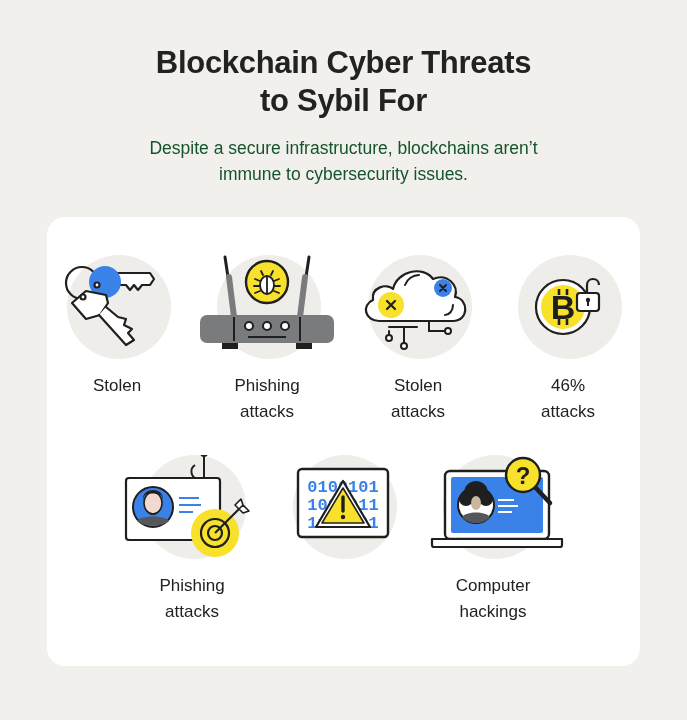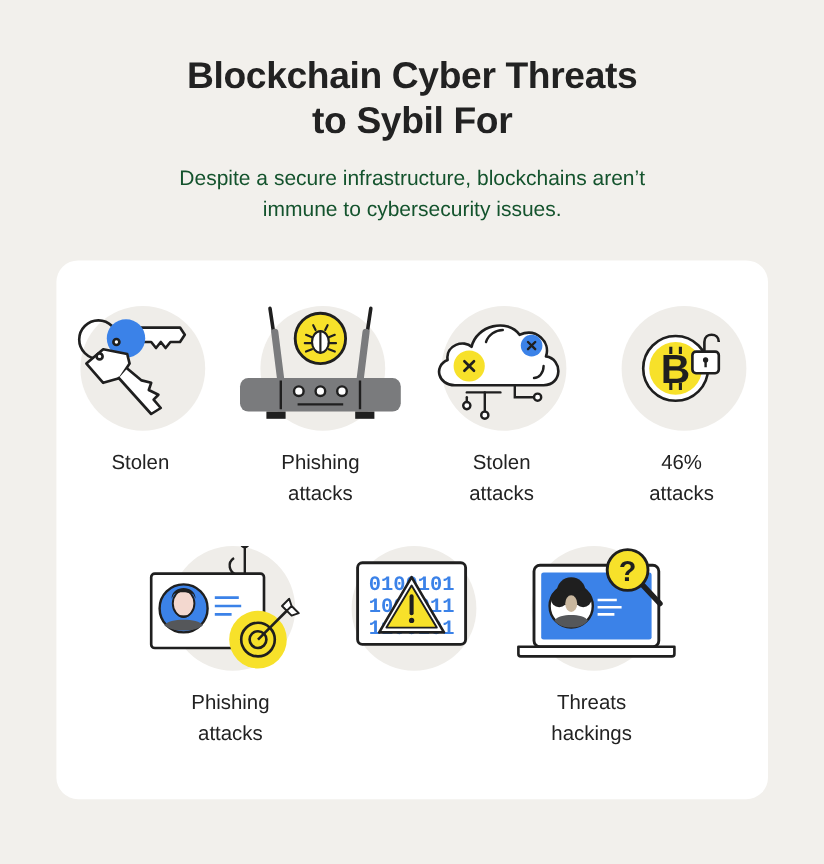--- a/index.html
+++ b/index.html
@@ -216,18 +216,18 @@
         <circle cx="68" cy="44" r="7" fill="#1f1f1f"></circle>
         <ellipse cx="58" cy="48" rx="5" ry="7" fill="#c9b79e"></ellipse>
         <path d="M80 45 L96 45 M80 51 L100 51 M80 57 L94 57" stroke="#fff" stroke-width="2.2"></path>
 
         <path d="M117 32 L132 48" stroke="#1f1f1f" stroke-width="4.5" stroke-linecap="round"></path>
         <circle cx="105" cy="20" r="17" fill="#f7e12a" stroke="#1f1f1f" stroke-width="2.4"></circle>
         <text x="105" y="29" text-anchor="middle" font-family="Liberation Sans, sans-serif" font-size="24" font-weight="bold" fill="#1f1f1f">?</text>
       </svg>
     </div>
     <div class="label">
-      <span>Threats</span>
+      <span>Computer</span>
       <span>hackings</span>
     </div>
   </div>
 
 </div>
 
 </body></html>

